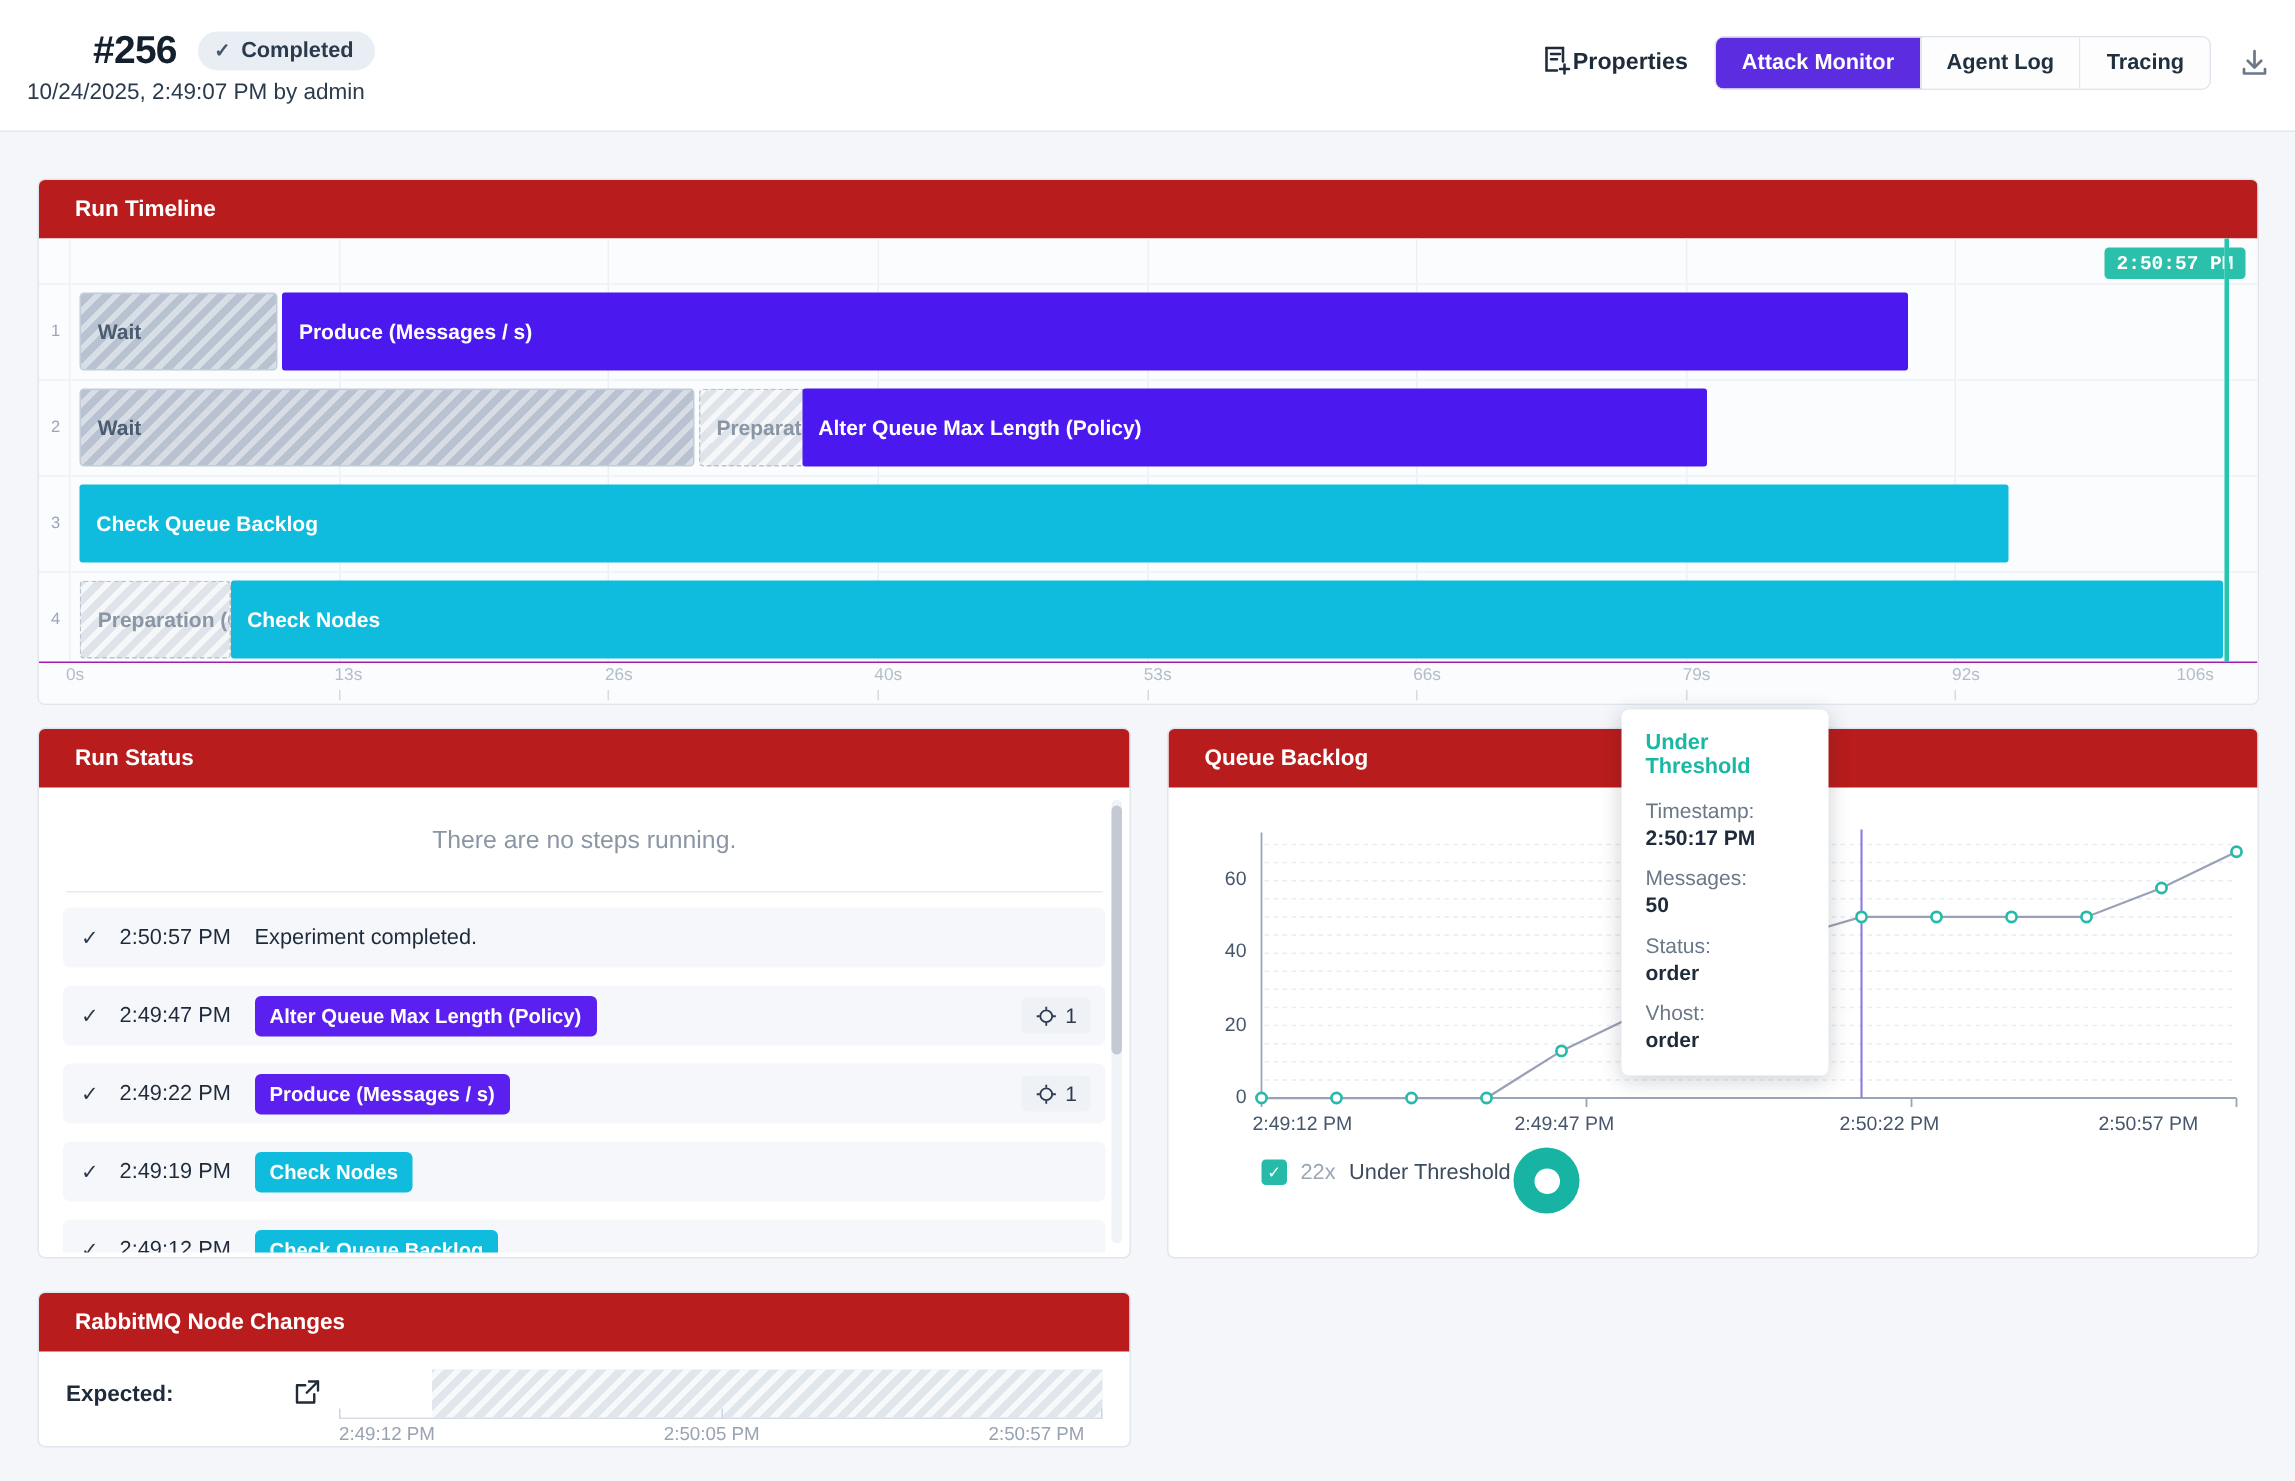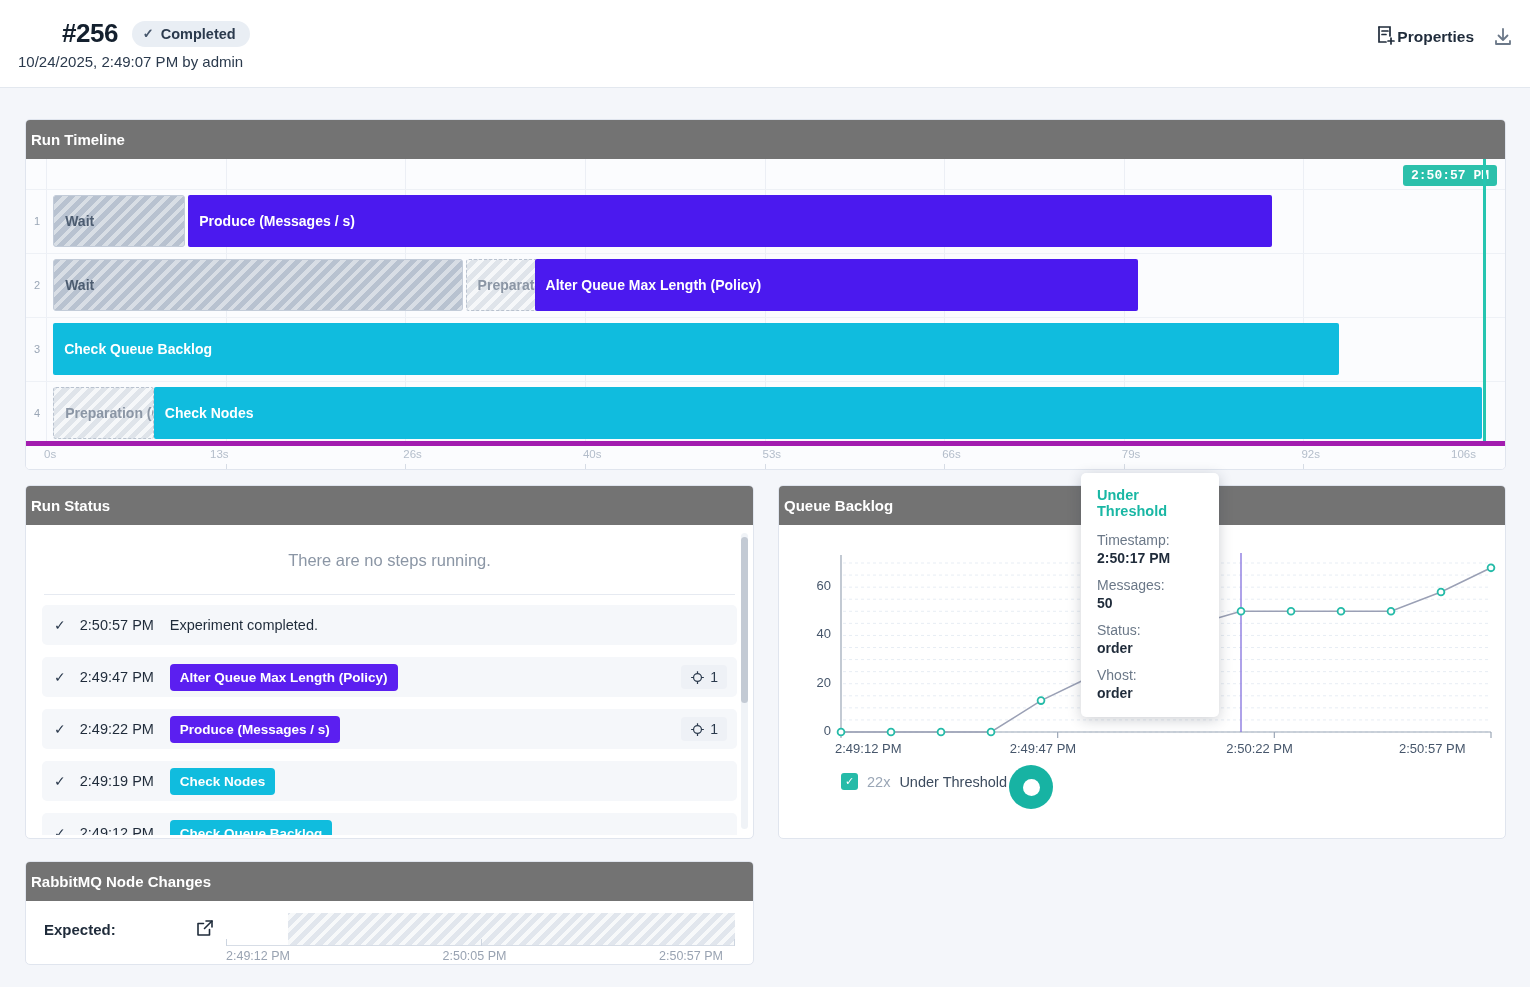--- a/index.html
+++ b/index.html
@@ -42,23 +42,23 @@
   .dl-btn { cursor: pointer; display: flex; align-items: center; }
 
   
   .panel {
     background: #ffffff;
     border: 1px solid #e0e5ee;
     border-radius: 5px;
     overflow: hidden;
   }
   .panel-head {
-    background: #737373; color: #ffffff;
+    background: #b91c1c; color: #ffffff;
     font-size: 15px; font-weight: bold;
-    padding: 11px 5px;
+    padding: 11px 24px;
   }
 
   
   .timeline-panel { position: absolute; left: 25px; top: 119px; width: 1481px; }
   .tl-body { position: relative; height: 310px; background: #fbfcfe; }
   .tl-vline { position: absolute; top: 0; bottom: 28px; width: 1px; background: #eceff5; }
   .tl-rowline { position: absolute; left: 0; right: 0; height: 1px; background: #eef1f6; }
   .tl-nowline { position: absolute; top: 0; bottom: 0; width: 3px; background: #25c5b0; }
 
   .now-chip {
@@ -84,21 +84,21 @@
     background-color: #b8c2d0;
     background-image: repeating-linear-gradient(-45deg, rgba(255,255,255,.45) 0 4px, rgba(255,255,255,0) 4px 9px);
     color: #4c5c70; border: 1px solid #c3ccd9; border-radius: 3px;
   }
   .bar.hatch-light {
     background-color: #dfe4ea;
     background-image: repeating-linear-gradient(-45deg, rgba(255,255,255,.7) 0 4px, rgba(255,255,255,0) 4px 9px);
     color: #8b96a5; border: 1px dashed #b9c2cf; border-radius: 3px; font-weight: bold;
   }
 
-  .tl-axis { position: absolute; left: 0; right: 0; bottom: 0; height: 28px; border-top: 5px solid #a21caf; }
+  .tl-axis { position: absolute; left: 0; right: 0; bottom: 0; height: 28px; border-top: 1px solid #a21caf; }
   .tl-tick { position: absolute; top: 2px; font-size: 11.5px; color: #b3bdca; }
   .tl-tickmark { position: absolute; top: 18px; width: 1px; height: 7px; background: #d6dce5; }
 
   
   .status-panel { position: absolute; left: 25px; top: 485px; width: 729px; height: 354px; }
   .rs-body { position: relative; height: 310px; overflow: hidden; }
   .rs-empty { text-align: center; font-size: 16.5px; color: #8b96a5; padding: 26px 0 24px; }
   .rs-div { height: 1px; background: #e6eaf1; margin: 0 18px; }
   .rs-list { padding: 10px 16px 0 16px; }
   .rs-item {
@@ -191,20 +191,25 @@
     <div class="props">
       <span>
         <svg width="22" height="22" viewBox="0 0 22 22" fill="none" stroke="#1f2b3a" stroke-width="1.7" stroke-linecap="round">
           <path d="M4 3h11v9"></path>
             <path d="M4 3v15h7"></path>
             <path d="M7 7h6M7 10.5h4"></path>
           <path d="M16 14v6M13 17h6"></path>
         </svg>
       </span>
       <span>Properties</span>
+    </div>
+    <div class="tabs">
+      <div class="tab active">Attack Monitor</div>
+      <div class="tab">Agent Log</div>
+      <div class="tab">Tracing</div>
     </div>
     <div class="dl-btn">
       <svg width="22" height="22" viewBox="0 0 22 22" fill="none" stroke="#6b7888" stroke-width="1.8" stroke-linecap="round" stroke-linejoin="round">
         <path d="M11 3v10"></path>
           <path d="M6.5 9.5L11 14l4.5-4.5"></path>
           <path d="M4 15v3h14v-3"></path>
       </svg>
     </div>
   </div>
 </div>
@@ -217,21 +222,21 @@
       <div class="tl-vline" style="left: 199.625px;"></div>
       <div class="tl-vline" style="left: 379.25px;"></div>
       <div class="tl-vline" style="left: 558.875px;"></div>
       <div class="tl-vline" style="left: 738.5px;"></div>
       <div class="tl-vline" style="left: 918.125px;"></div>
       <div class="tl-vline" style="left: 1097.75px;"></div>
       <div class="tl-vline" style="left: 1277.38px;"></div>
       <div class="tl-vline" style="left: 1457px;"></div>
       <div class="tl-axis">
         <div class="tl-tick" style="left: 18px;">0s</div>
-        <div class="tl-tick" style="left: 184px;">13s</div>
+        <div class="tl-tick" style="left: 197px;">13s</div>
         <div class="tl-tickmark" style="left: 199.625px;"></div>
         <div class="tl-tick" style="left: 377.25px;">26s</div>
         <div class="tl-tickmark" style="left: 379.25px;"></div>
         <div class="tl-tick" style="left: 556.875px;">40s</div>
         <div class="tl-tickmark" style="left: 558.875px;"></div>
         <div class="tl-tick" style="left: 736.5px;">53s</div>
         <div class="tl-tickmark" style="left: 738.5px;"></div>
         <div class="tl-tick" style="left: 916.125px;">66s</div>
         <div class="tl-tickmark" style="left: 918.125px;"></div>
         <div class="tl-tick" style="left: 1095.75px;">79s</div>

